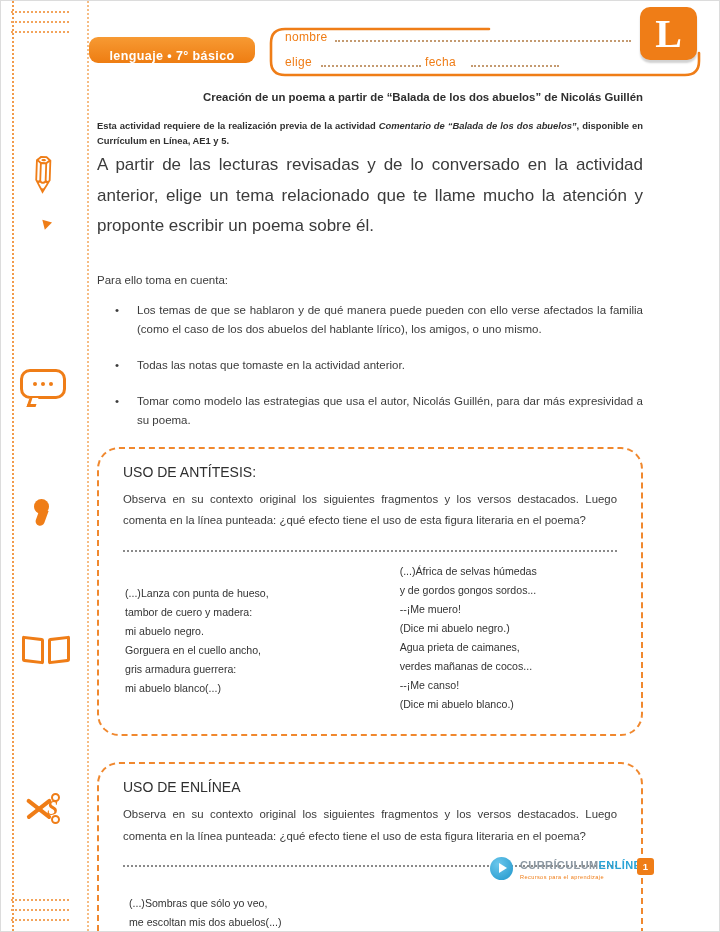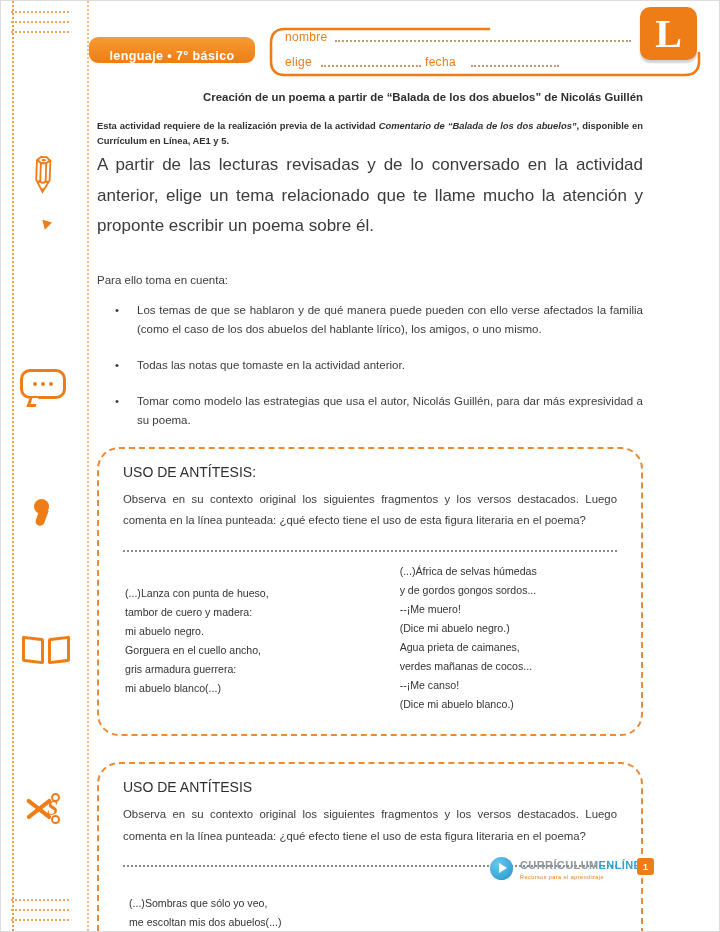--- a/index.html
+++ b/index.html
@@ -199,21 +199,21 @@
 --¡Me muero!
 (Dice mi abuelo negro.)
 Agua prieta de caimanes,
 verdes mañanas de cocos...
 --¡Me canso!
 (Dice mi abuelo blanco.)</div>
       </div>
     </section>
 
     <section class="dash-box box2">
-      <h2 class="box-title">USO DE ANTÍTESIS</h2>
+      <h2 class="box-title">USO DE ENLÍNEA</h2>
       <p class="instruction">Observa en su contexto original los siguientes fragmentos y los versos destacados. Luego comenta en la línea punteada: ¿qué efecto tiene el uso de esta figura literaria en el poema?</p>
       <div class="answer-line"></div>
       <div class="poem stanza-1">(...)Sombras que sólo yo veo,
 me escoltan mis dos abuelos(...)</div>
       <div class="poem stanza-2">(...)los dos del mismo tamaño,
 ansia negra y ansia blanca (...)</div>
     </section>
 
   </div>
 

